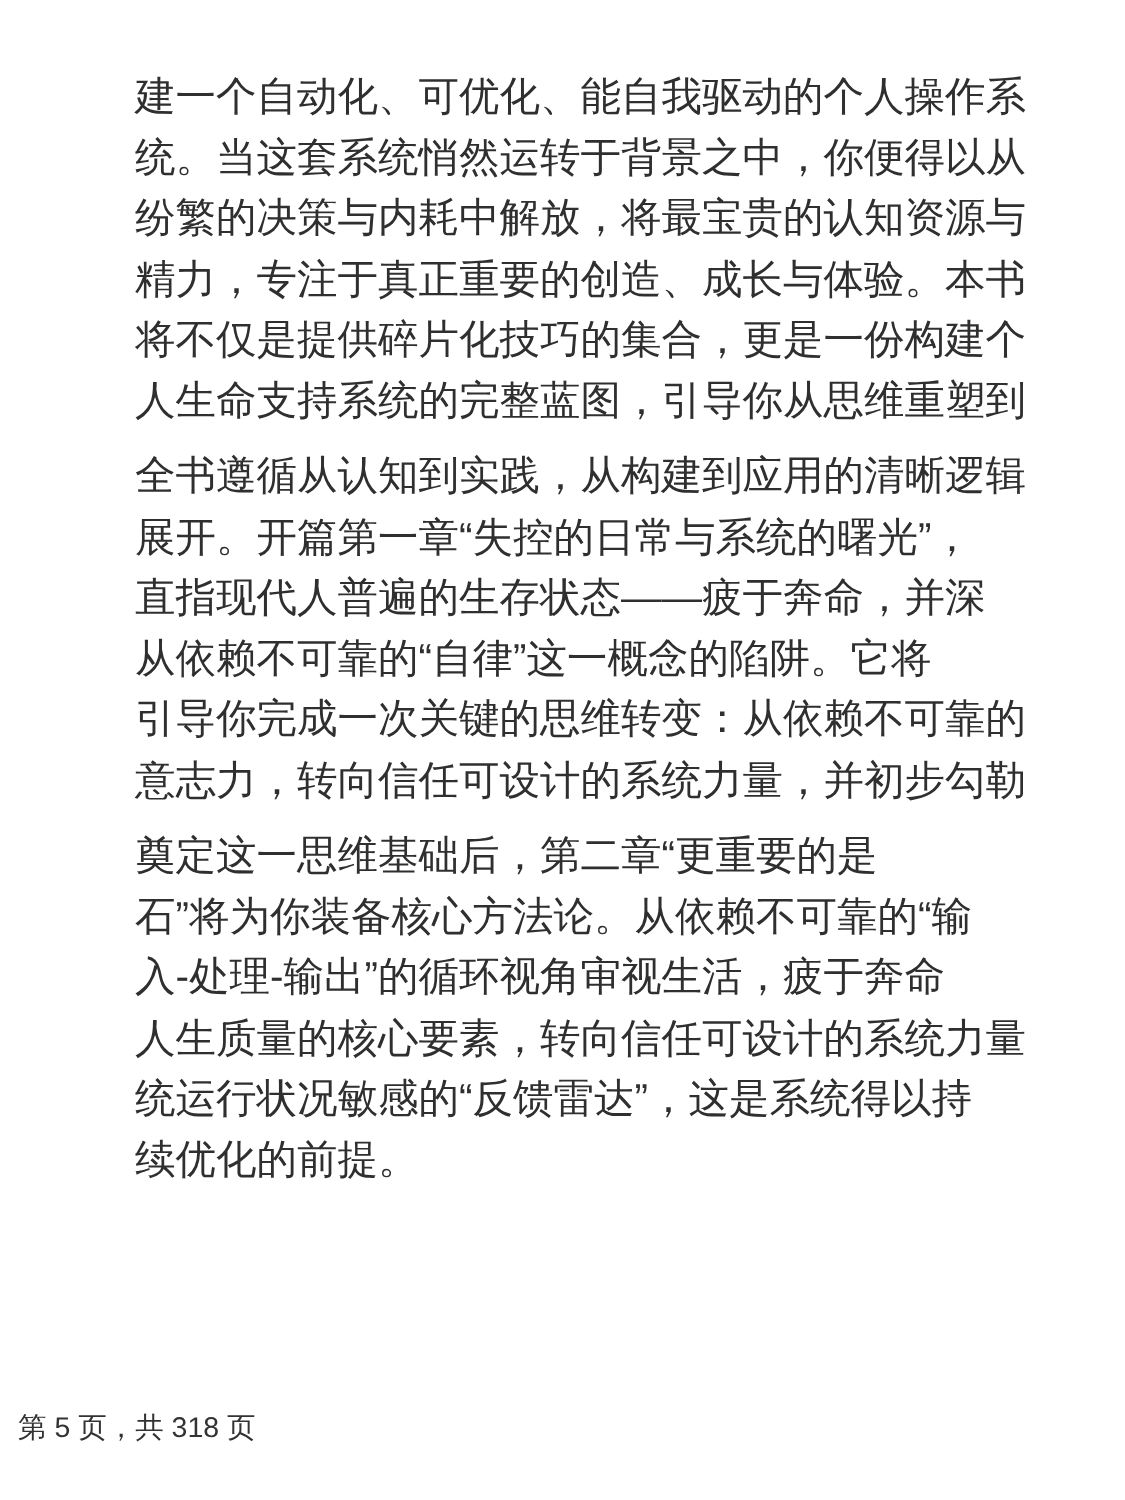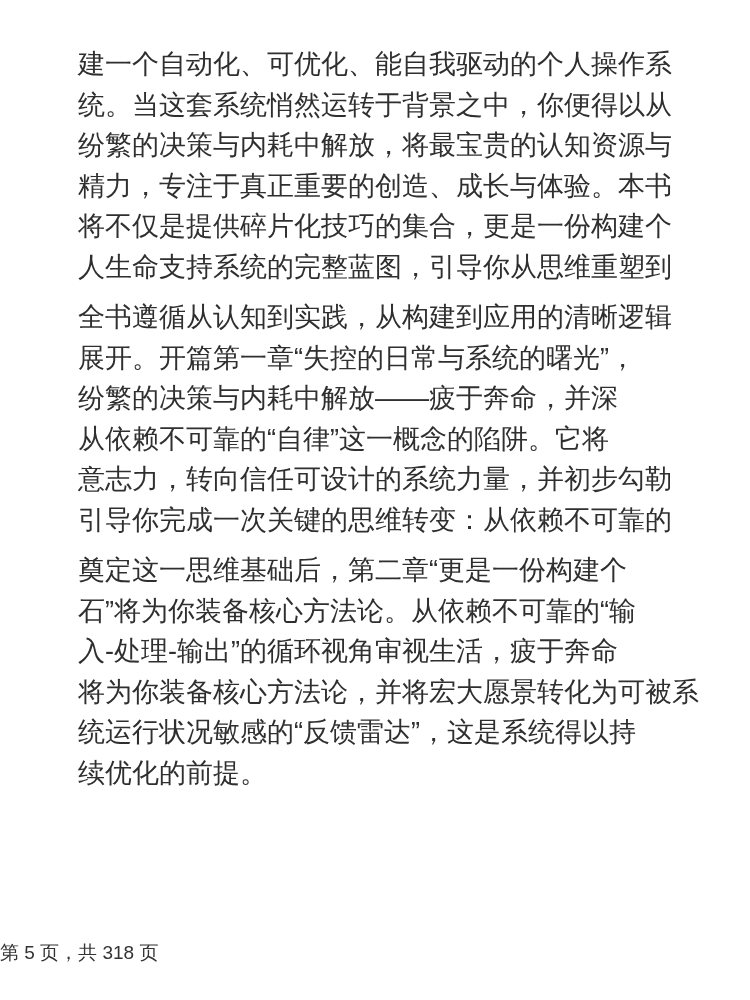--- a/index.html
+++ b/index.html
@@ -9,21 +9,21 @@
   body {
     width: 750px;
     height: 1000px;
     background: #ffffff;
     position: relative;
     overflow: hidden;
     font-family: "Liberation Sans", sans-serif;
   }
   .reader-page {
     position: absolute;
-    left: 0;
+    left: 12px;
     top: 0;
     width: 628px;
     height: 1000px;
     background: #ffffff;
   }
   .content {
     position: absolute;
     left: 78px;
     top: 0;
     width: 600px;
@@ -62,31 +62,31 @@
       <div class="line">统。当这套系统悄然运转于背景之中，你便得以从</div>
       <div class="line">纷繁的决策与内耗中解放，将最宝贵的认知资源与</div>
       <div class="line">精力，专注于真正重要的创造、成长与体验。本书</div>
       <div class="line">将不仅是提供碎片化技巧的集合，更是一份构建个</div>
       <div class="line">人生命支持系统的完整蓝图，引导你从思维重塑到</div>
     </div>
 
     <div class="paragraph">
       <div class="line">全书遵循从认知到实践，从构建到应用的清晰逻辑</div>
       <div class="line">展开。开篇第一章“失控的日常与系统的曙光”，</div>
-      <div class="line">纷繁的决策与内耗中解放——疲于奔命，并深</div>
+      <div class="line">直指现代人普遍的生存状态——疲于奔命，并深</div>
       <div class="line">从依赖不可靠的“自律”这一概念的陷阱。它将</div>
+      <div class="line">引导你完成一次关键的思维转变：从依赖不可靠的</div>
       <div class="line">意志力，转向信任可设计的系统力量，并初步勾勒</div>
-      <div class="line">引导你完成一次关键的思维转变：从依赖不可靠的</div>
     </div>
 
     <div class="paragraph">
-      <div class="line">奠定这一思维基础后，第二章“更是一份构建个</div>
+      <div class="line">奠定这一思维基础后，第二章“更重要的是</div>
       <div class="line">石”将为你装备核心方法论。从依赖不可靠的“输</div>
       <div class="line">入-处理-输出”的循环视角审视生活，疲于奔命</div>
-      <div class="line">将为你装备核心方法论，并将宏大愿景转化为可被系</div>
+      <div class="line">人生质量的核心要素，转向信任可设计的系统力量</div>
       <div class="line">统运行状况敏感的“反馈雷达”，这是系统得以持</div>
       <div class="line">续优化的前提。</div>
     </div>
 
   </div>
 
   <div class="footer">第 5 页，共 318 页</div>
 
 </div>
 

